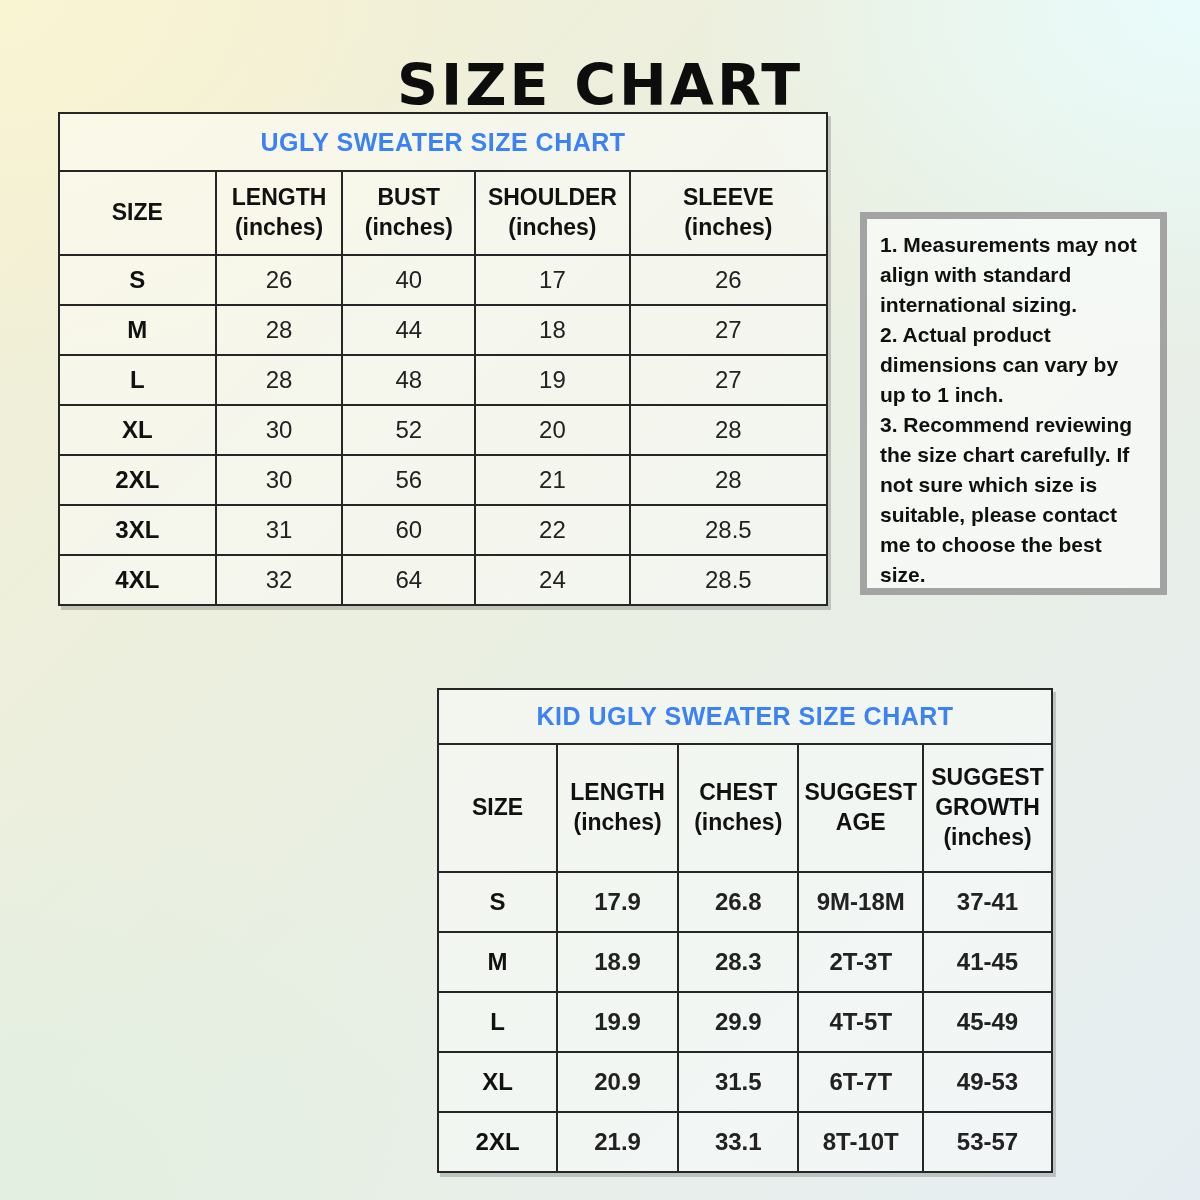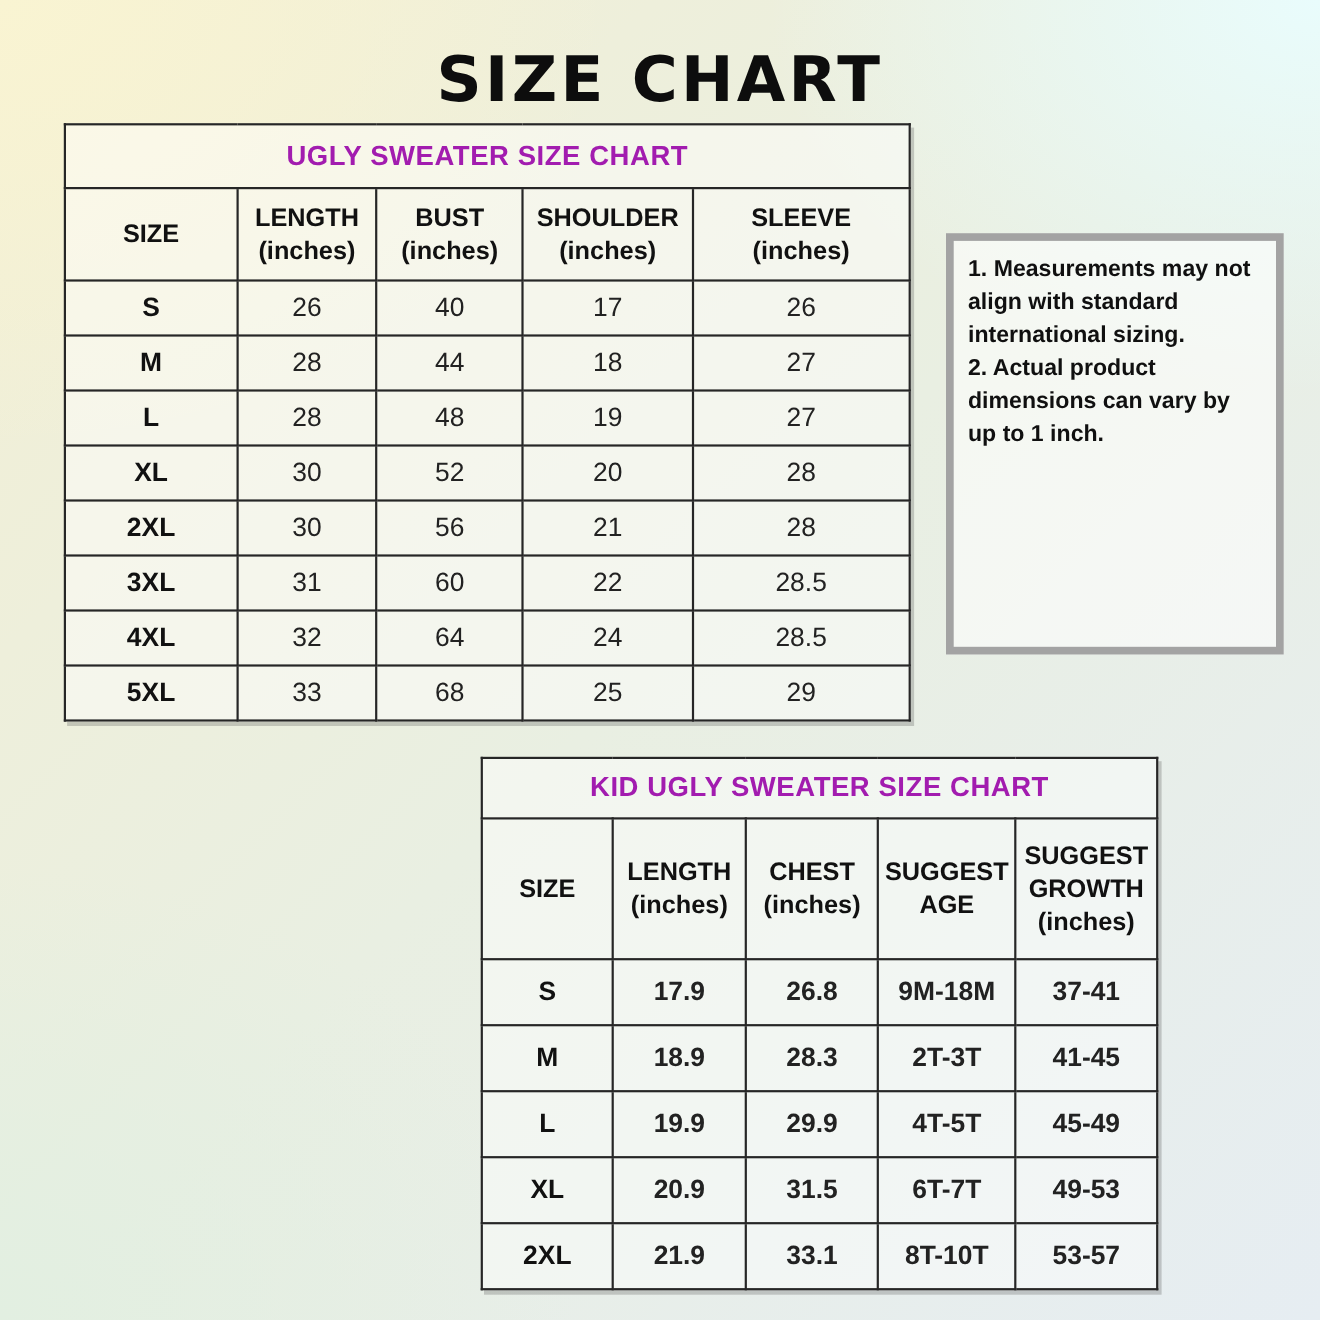--- a/index.html
+++ b/index.html
@@ -6,35 +6,35 @@
   body{
     width:1200px;height:1200px;position:relative;overflow:hidden;
     font-family:"Liberation Sans","DejaVu Sans",sans-serif;color:#1a1a1a;
     background:
       radial-gradient(75% 55% at 0% 0%,   #f9f4d2 0%, rgba(249,244,210,0) 62%),
       radial-gradient(70% 50% at 100% 0%, #e9fcfc 0%, rgba(233,252,252,0) 60%),
       radial-gradient(70% 55% at 0% 100%, #e2efe1 0%, rgba(226,239,225,0) 62%),
       linear-gradient(135deg,#f3efd4 0%,#e9efe2 50%,#e6edf2 100%);
   }
   .page-title{
-    position:absolute;left:0;right:0;top:36px;margin:4px;text-align:center;
+    position:absolute;left:0;right:0;top:36px;margin:16px;text-align:center;
     font-size:57px;font-weight:900;letter-spacing:3px;color:#0d0d0d;
     font-family:"DejaVu Sans","Liberation Sans",sans-serif;
   }
   .tbl-wrap{position:absolute;}
   .adult-wrap{left:58px;top:112px;width:770px;}
   .kid-wrap{left:437px;top:688px;width:616px;}
   table{
     width:100%;border-collapse:collapse;table-layout:fixed;
     background:rgba(255,255,255,0.46);
     box-shadow:3px 4px 0 rgba(95,95,95,0.30);
   }
   table,th,td{border:2px solid #262626;}
   th,td{text-align:center;vertical-align:middle;padding:0 4px;overflow:hidden;}
-  .tbl-title{height:56px;font-size:25px;font-weight:bold;letter-spacing:.5px;color:#a21caf;}
+  .tbl-title{height:56px;font-size:25px;font-weight:bold;letter-spacing:.5px;color:#3b82f6;}
   .kid-wrap .tbl-title{height:53px;}
   th.hdr{font-size:23px;font-weight:bold;white-space:pre-line;line-height:1.3;color:#111;}
   .adult-wrap th.hdr{height:82px;}
   .kid-wrap  th.hdr{height:126px;}
   td{font-size:24px;font-weight:400;color:#222;}
   .adult-wrap td{height:48px;}
   .kid-wrap  td{height:58px;font-weight:bold;}
   td.size{font-weight:bold;color:#111;}
   .notes{
     position:absolute;left:860px;top:212px;width:307px;height:383px;
@@ -117,34 +117,28 @@
         <td>22</td>
         <td>28.5</td>
       </tr>
       <tr>
         <td class="size">4XL</td>
         <td>32</td>
         <td>64</td>
         <td>24</td>
         <td>28.5</td>
       </tr>
-      <tr>
-        <td class="size">5XL</td>
-        <td>33</td>
-        <td>68</td>
-        <td>25</td>
-        <td>29</td>
-      </tr>
     </tbody>
   </table>
 </div>
 
 <div class="notes">
   <div class="note-item">1. Measurements may not align with standard international sizing.</div>
   <div class="note-item">2. Actual product dimensions can vary by up to 1 inch.</div>
+  <div class="note-item">3. Recommend reviewing the size chart carefully. If not sure which size is suitable, please contact me to choose the best size.</div>
 </div>
 
 <div class="tbl-wrap kid-wrap">
   <table>
     <colgroup>
       <col style="width:19.4%">
         <col style="width:19.7%">
         <col style="width:19.6%">
         <col style="width:20.3%">
         <col style="width:21.0%">

